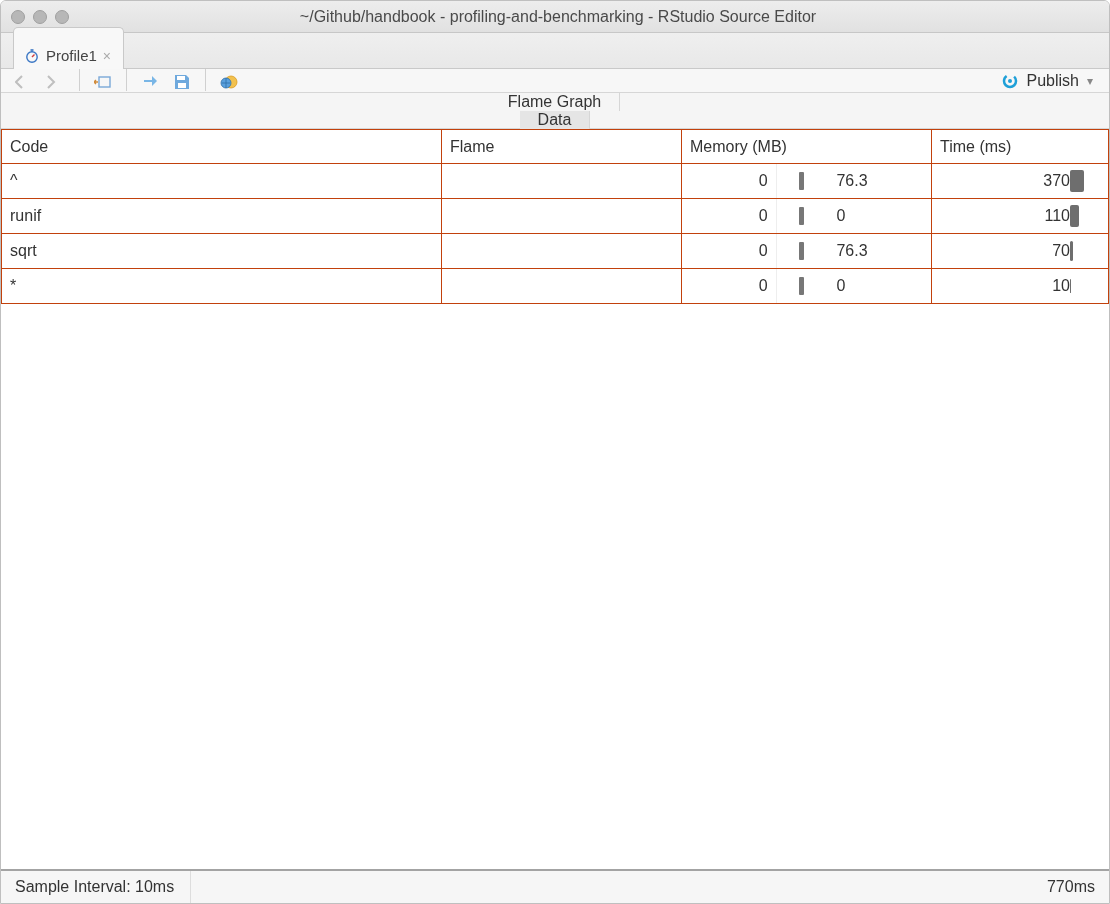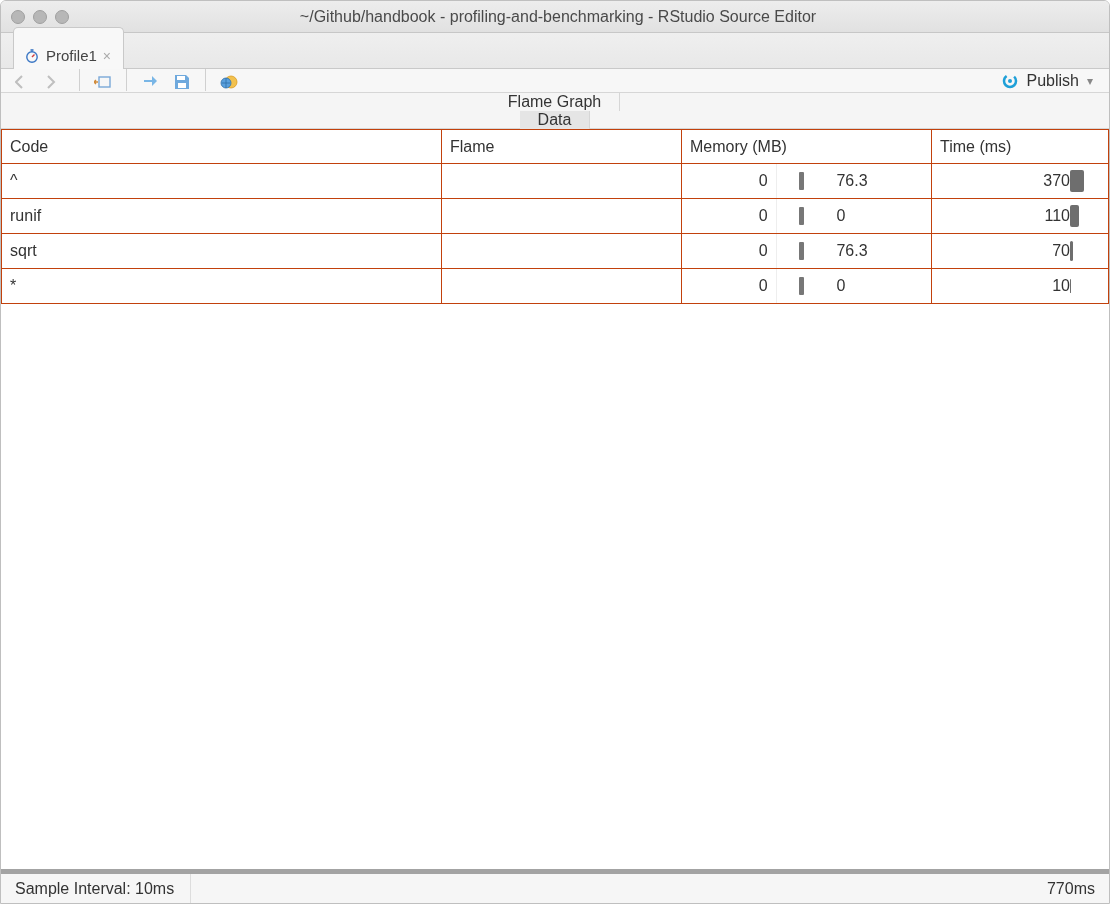--- a/index.html
+++ b/index.html
@@ -190,21 +190,21 @@
   }
   .time-bar {
     background: #6e6e6e;
     border-radius: 2px;
   }
   td.time-td { padding: 0 8px 0 0;}
   td.time-td .time-cell { height: 34px;}
   .statusbar {
     height: 34px;
     background: #f6f6f6;
-    border-top: 5px solid #a3a3a3;
+    border-top: 2px solid #a3a3a3;
     display: flex;
     align-items: center;
     padding: 0 14px;
     font-size: 16px;
     color: #333;
   }
   .statusbar .divider {
     width: 1px; height: 100%; background:#ddd; margin: 0 16px;
   }
   .statusbar .right { margin-left: auto; }

